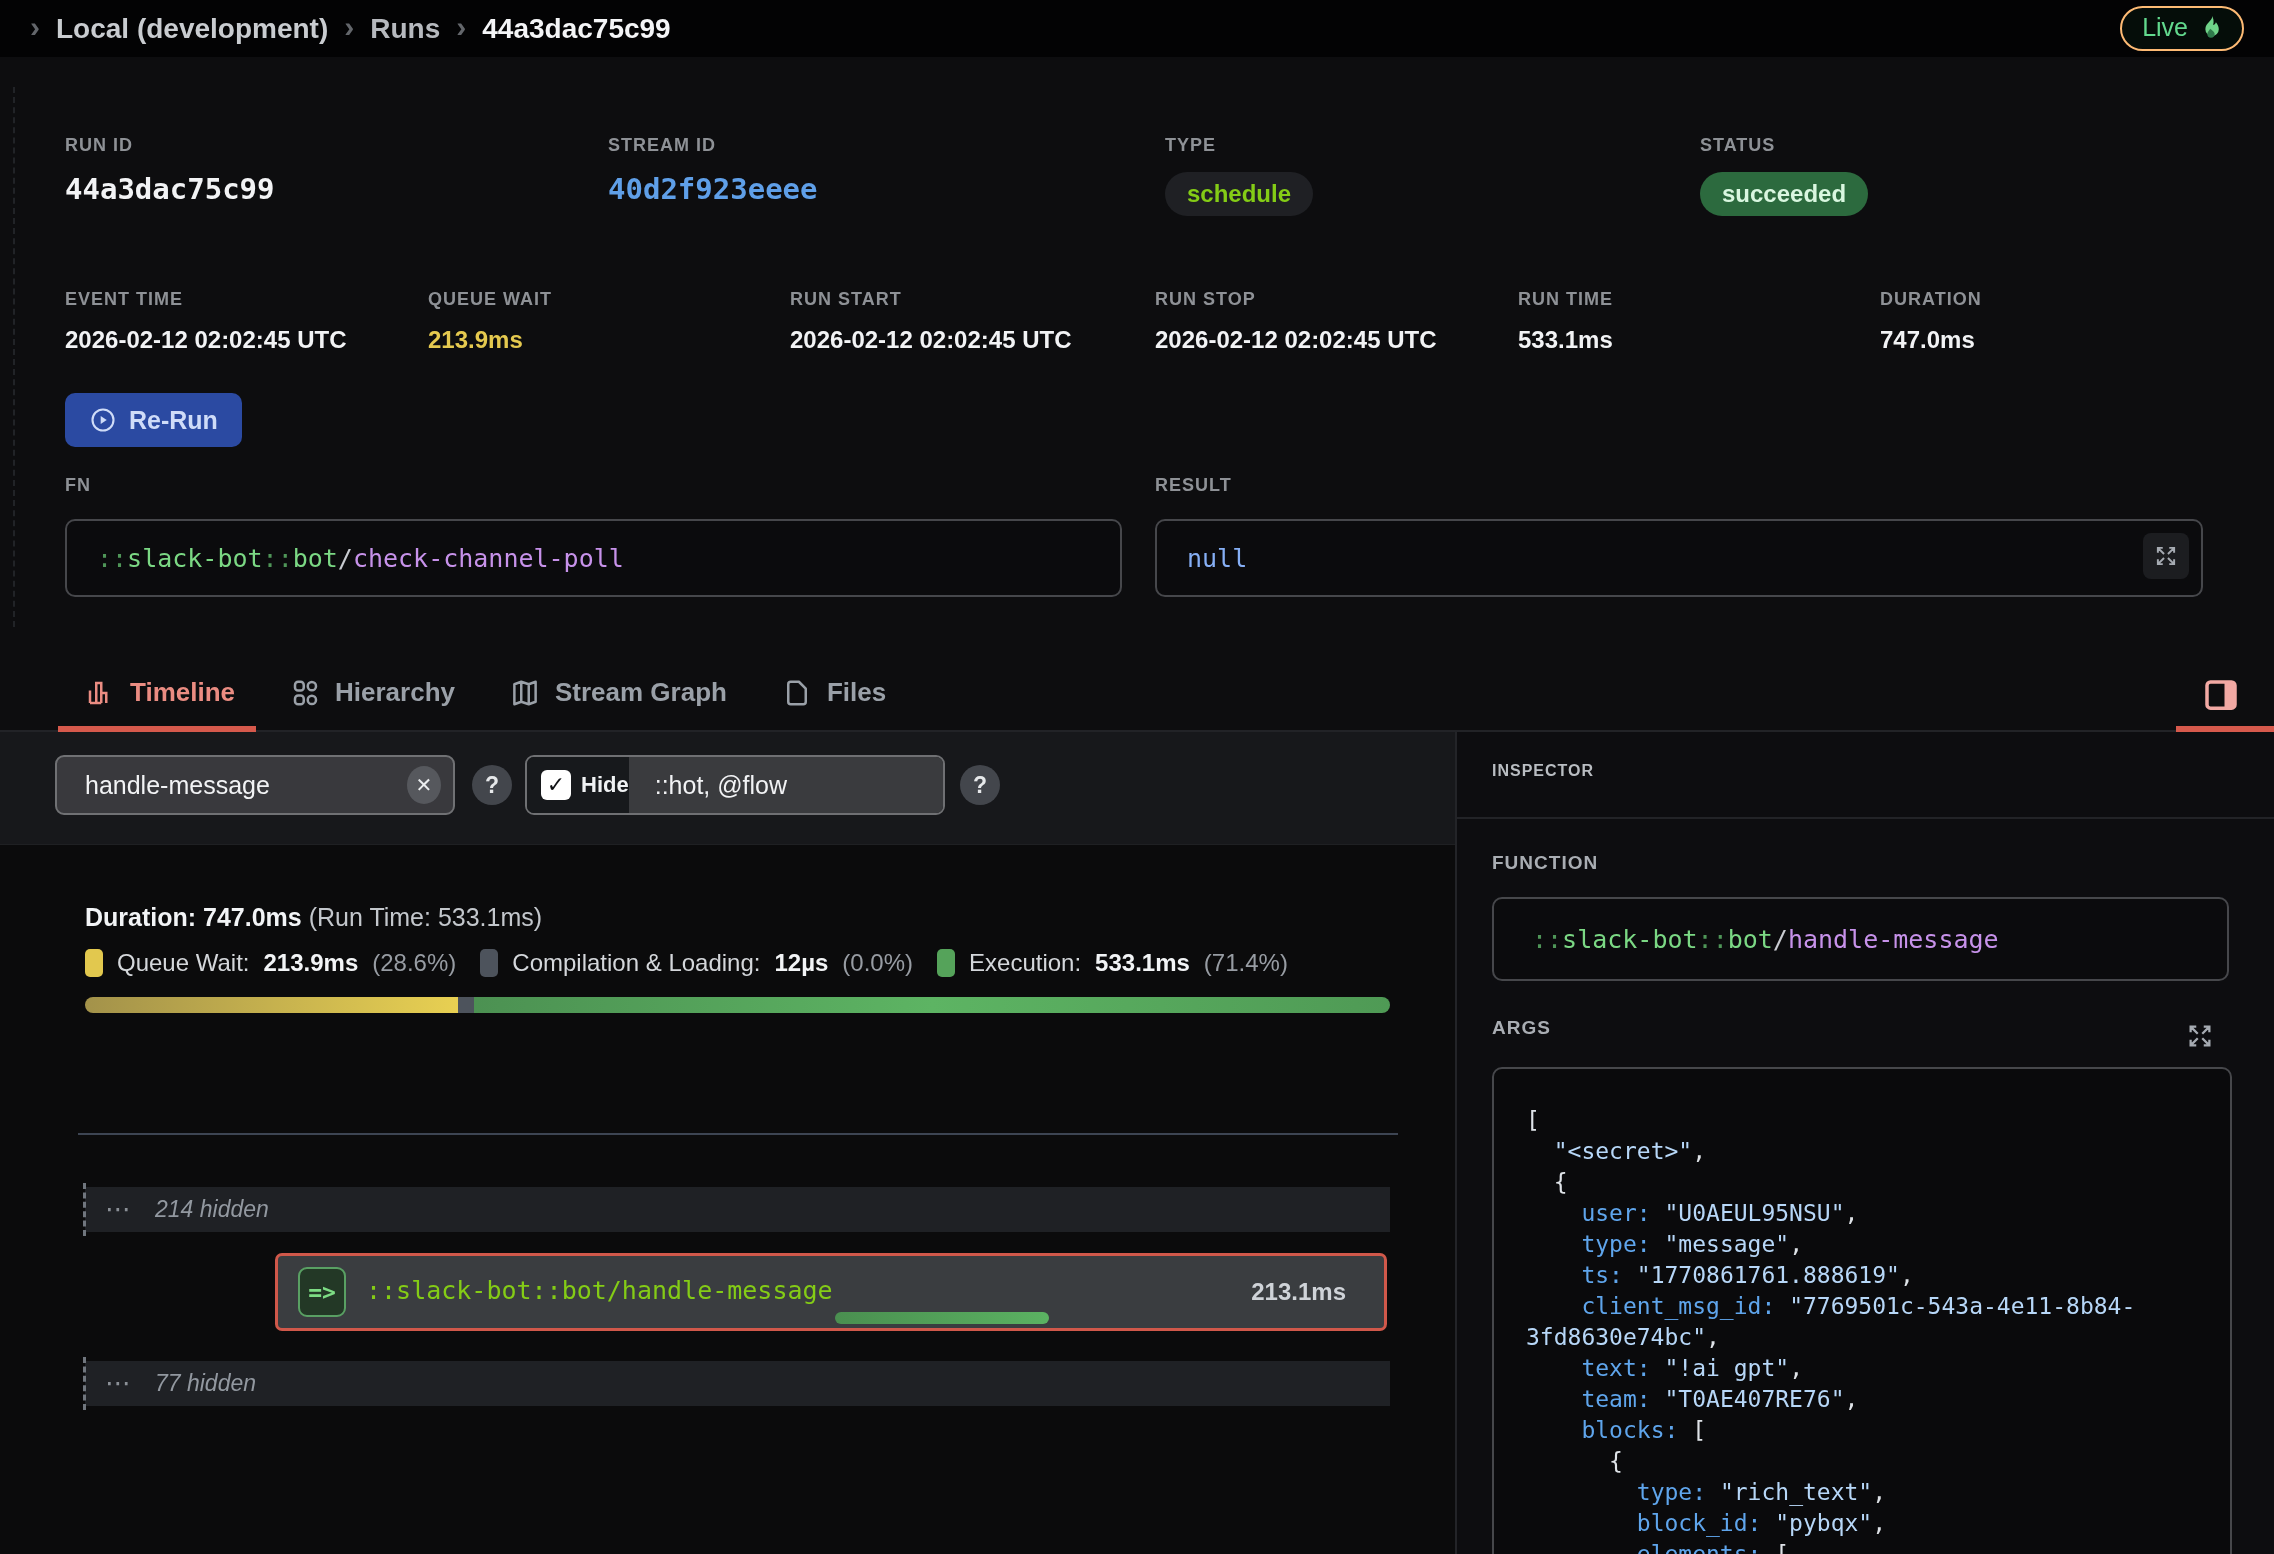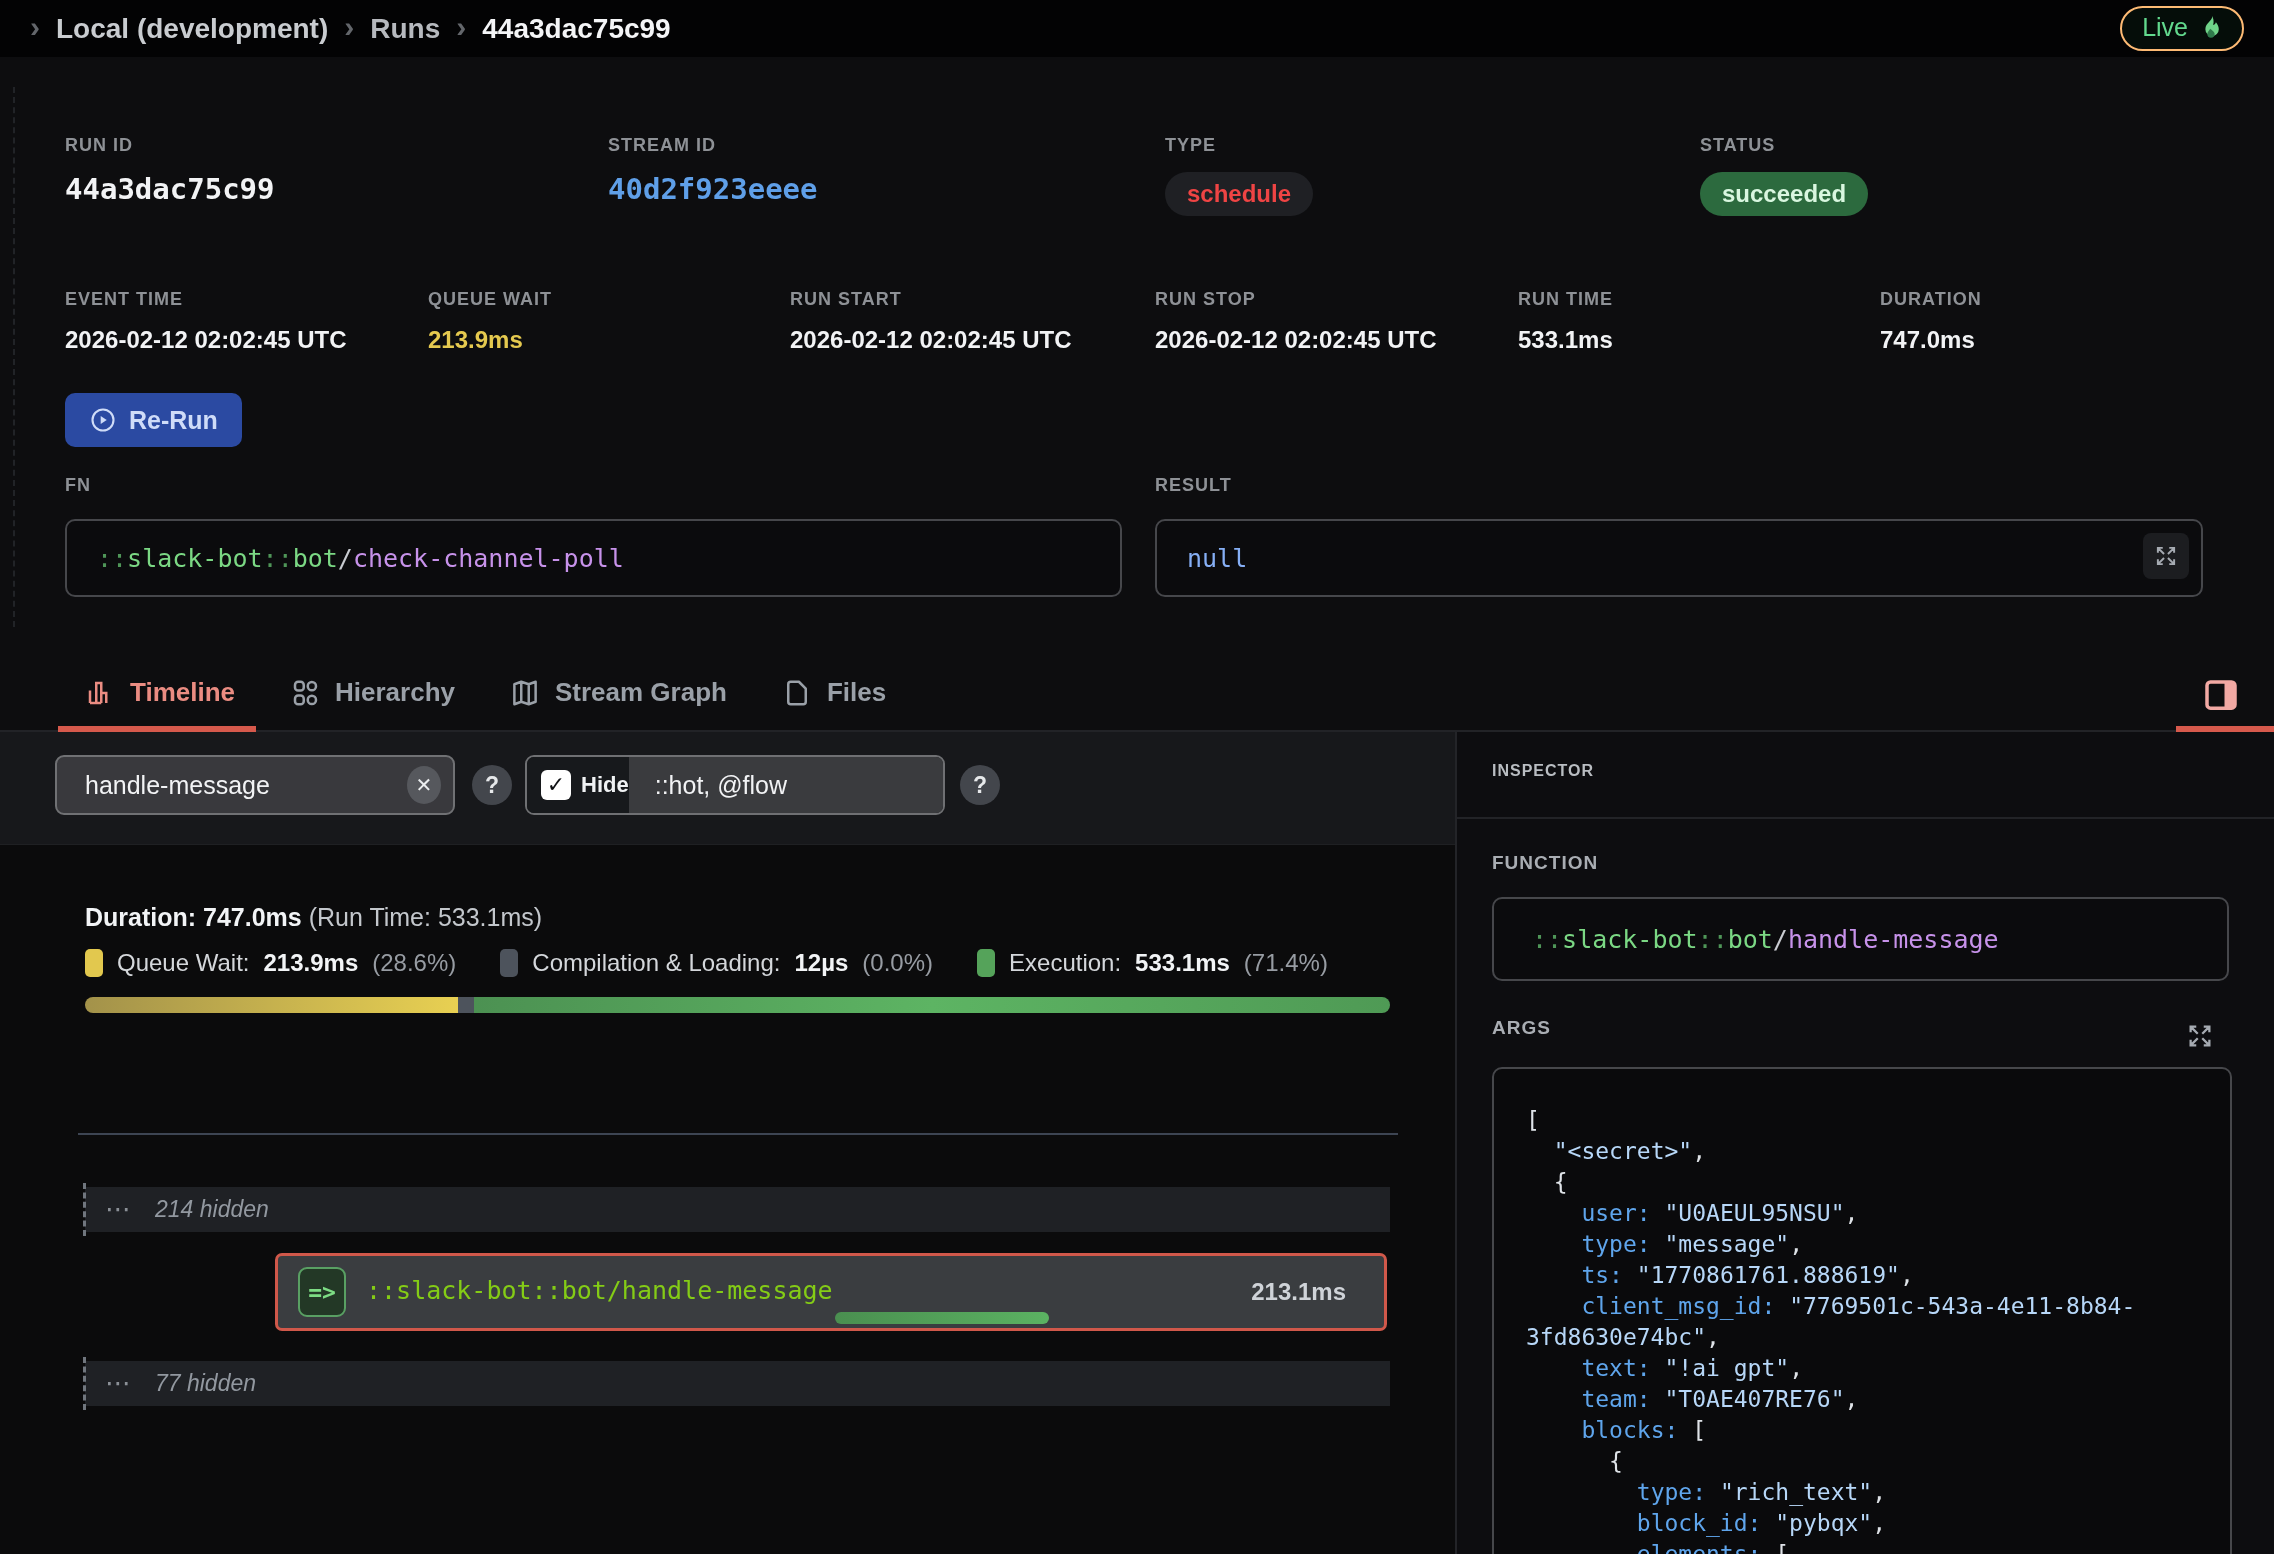--- a/index.html
+++ b/index.html
@@ -24,21 +24,21 @@
   .meta::before { content:""; position:absolute; left:13px; top:30px; height:540px;
     border-left:2px dashed #33363b; opacity:.55; }
   .m-item { position:absolute; }
   .m-label { font-size:18px; font-weight:700; letter-spacing:1px; color:#8e9196; margin-bottom:16px; }
   .m-value { font-size:30px; font-weight:700; color:#f2f3f5; }
   .m-value.mono { font-family:"DejaVu Sans Mono",monospace; font-size:29px; }
   .m-value.link { color:#5f9fe8; cursor:pointer; }
   .m-value.small { font-size:24px; }
   .m-value.yellow { color:#e5c94f; }
   .badge { display:inline-block; font-size:24px; font-weight:700; border-radius:22px; padding:8px 22px; }
-  .badge.type { background:#1f2024; color:#ef4444; }
+  .badge.type { background:#1f2024; color:#84cc16; }
   .badge.status { background:#2c6a3e; color:#d9f7e0; }
   .rerun-btn { position:absolute; left:65px; top:336px; height:54px; display:flex; align-items:center;
     gap:12px; background:#2b4aa2; border:none; border-radius:10px; padding:0 24px; cursor:pointer; }
   .rerun-btn span { color:#cfdcf8; font-size:25px; font-weight:700; }
   .box-label { position:absolute; top:418px; font-size:18px; font-weight:700; letter-spacing:1px; color:#8e9196; }
   .code-box { position:absolute; top:462px; height:78px; border:2px solid #46474b; border-radius:10px;
     background:#0b0b0d; display:flex; align-items:center; padding-left:30px;
     font-family:"DejaVu Sans Mono",monospace; font-size:25px; }
   .expand-btn { position:absolute; right:12px; top:12px; width:46px; height:46px; background:#1c1d20;
     border:none; border-radius:8px; display:flex; align-items:center; justify-content:center; cursor:pointer; }
@@ -82,21 +82,21 @@
   .checkbox { width:30px; height:30px; background:#ffffff; border-radius:6px; display:flex; align-items:center;
     justify-content:center; color:#101114; font-size:22px; font-weight:700; cursor:pointer; }
   .hide-label { color:#f0f2f4; font-size:22px; font-weight:700; }
   .hide-input { flex:1; background:#3a3b3e; border:none; outline:none; color:#f2f3f5; font-size:25px;
     padding-left:26px; font-family:inherit; }
 
   
   .tl-area { position:absolute; top:113px; left:0; right:0; bottom:0; background:#0b0b0c; }
   .tl-title { position:absolute; left:85px; top:58px; font-size:25px; color:#c3c7cc; }
   .tl-title b { color:#f2f4f6; font-weight:700; }
-  .legend { position:absolute; left:85px; top:104px; display:flex; gap:44px; align-items:center; }
+  .legend { position:absolute; left:85px; top:104px; display:flex; gap:24px; align-items:center; }
   .legend-item { display:flex; align-items:center; gap:14px; font-size:24px; color:#d4d7db; }
   .swatch { width:18px; height:28px; border-radius:5px; }
   .legend-item b { color:#f2f4f6; } .legend-item .pct { color:#979ca3; }
   .stackbar { position:absolute; left:85px; top:152px; width:1305px; height:16px; border-radius:9px;
     overflow:hidden; display:flex; }
   .seg-queue { background:linear-gradient(90deg,#a3924a,#e8d052); height:100%; }
   .seg-compile { background:#4d535c; height:100%; }
   .seg-exec { background:linear-gradient(90deg,#4c9152,#5db463,#4f9a55); height:100%; }
   .axis { position:absolute; left:68px; top:238px; width:1330px; height:30px; font-size:22px; color:#b9bec4; }
   .tick { position:absolute; top:0; }

